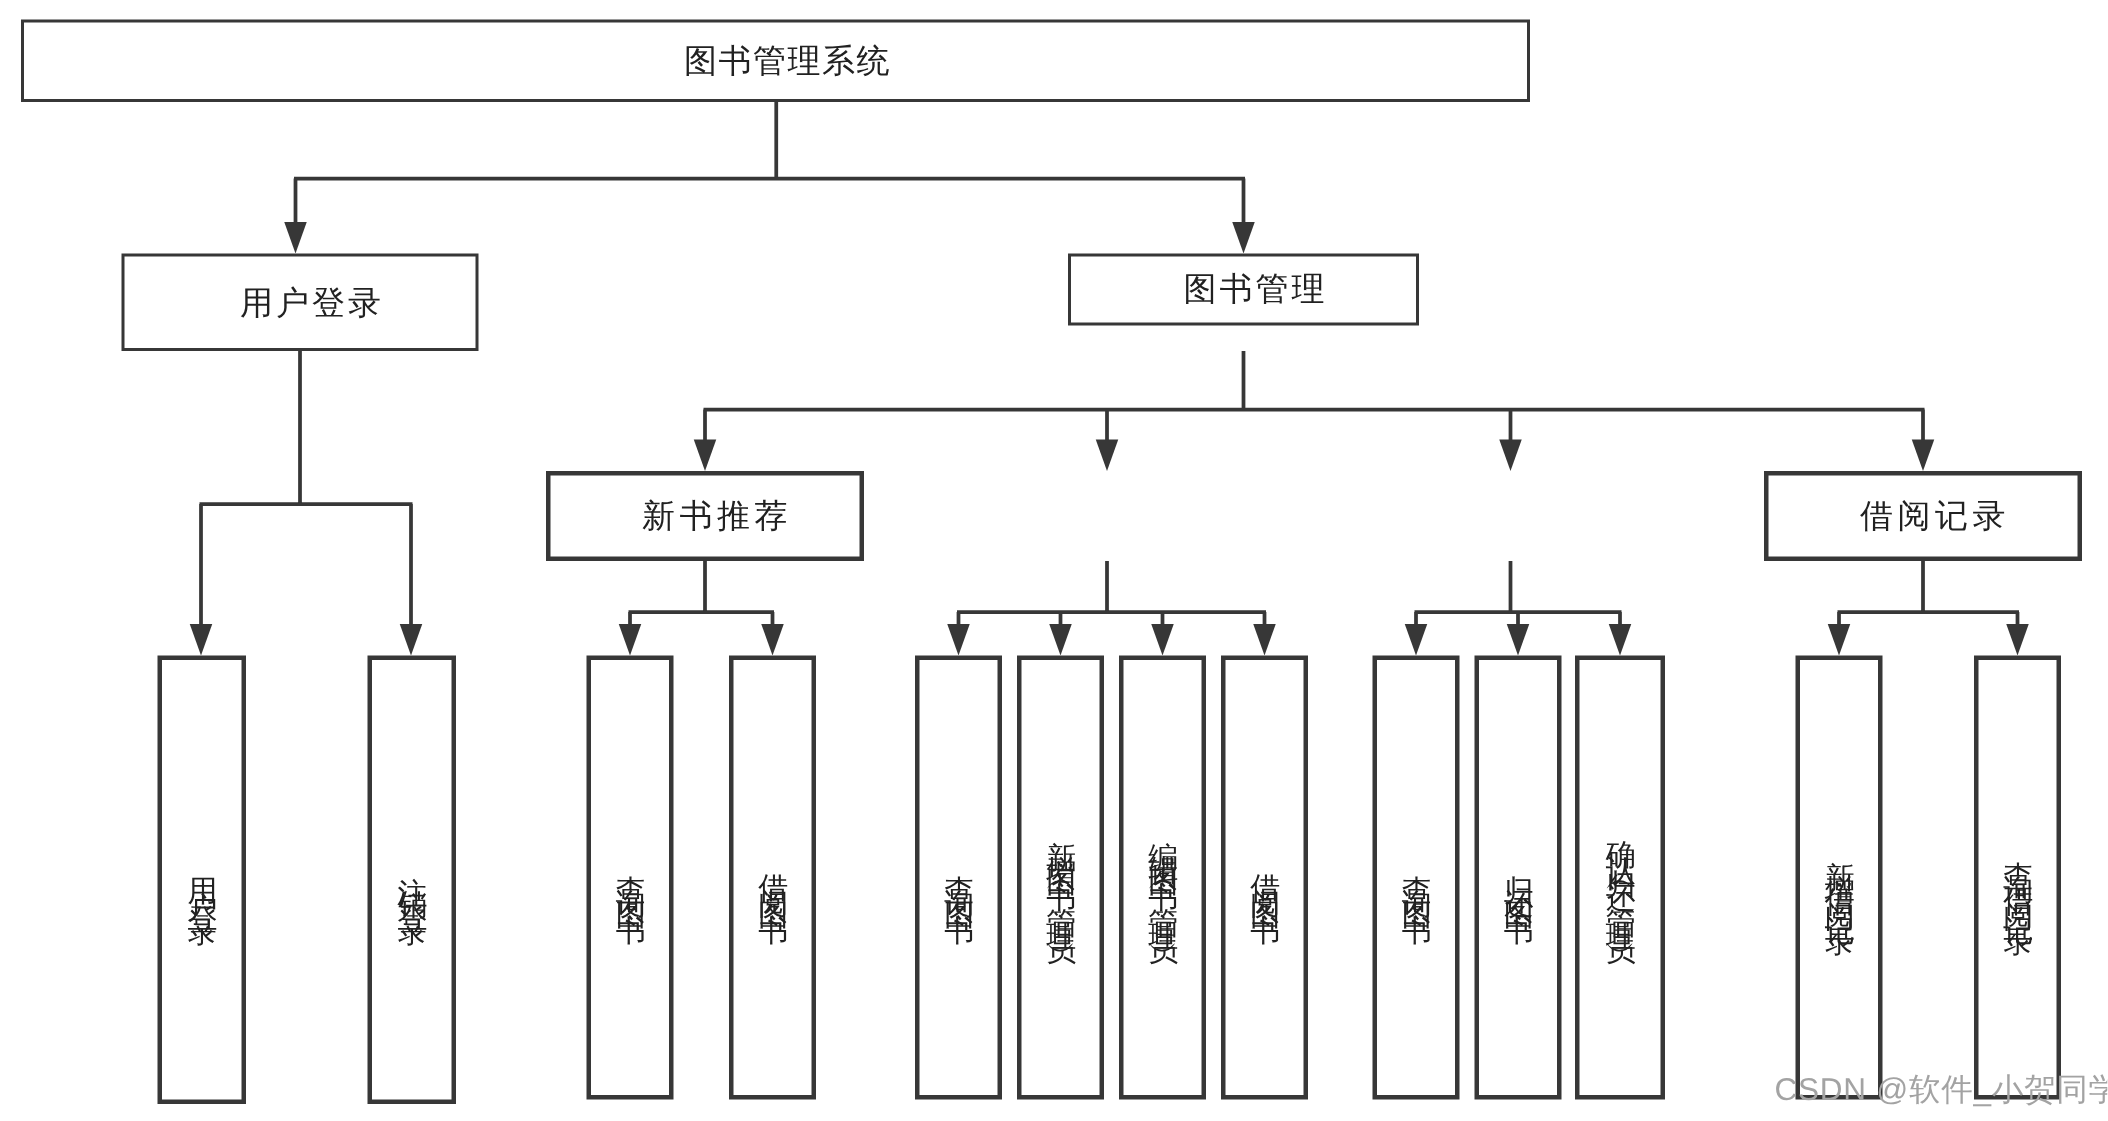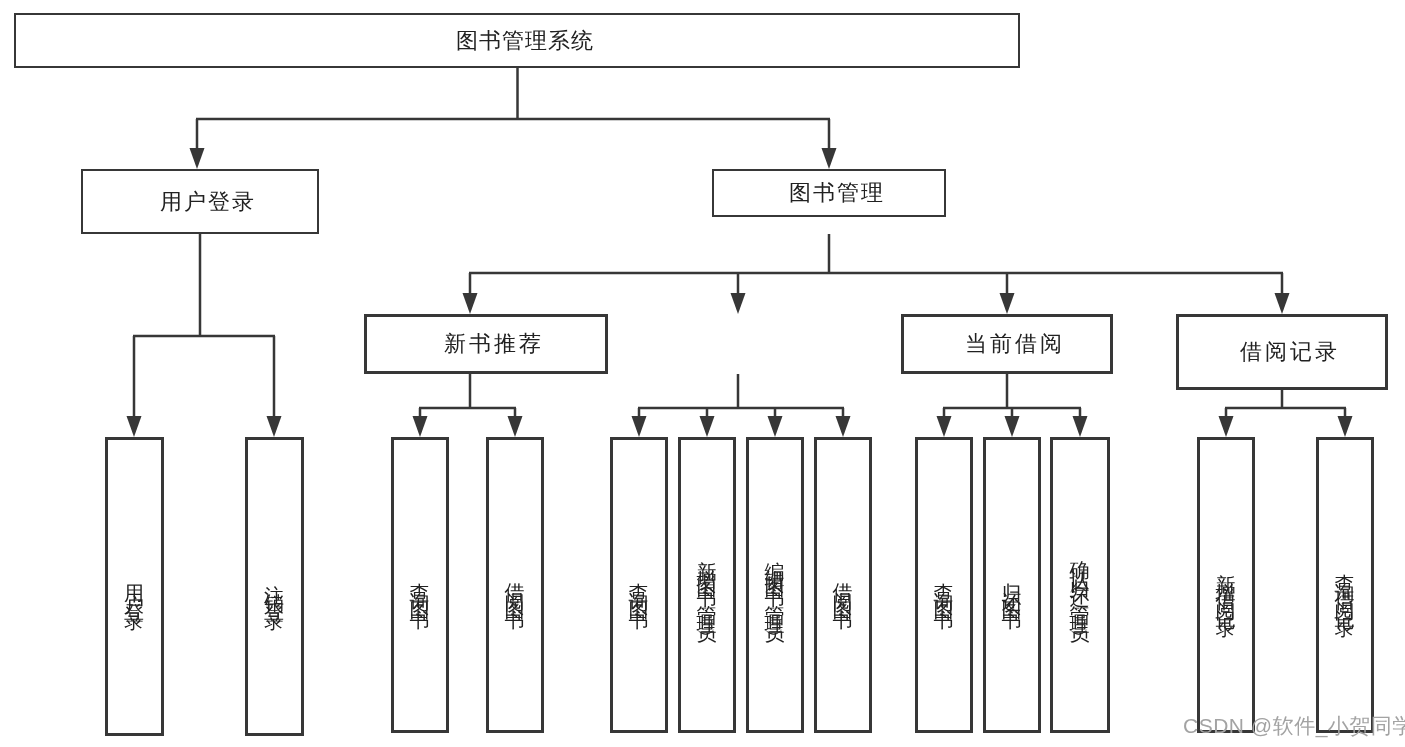--- a/index.html
+++ b/index.html
@@ -133,27 +133,24 @@
     <span class="label">图书管理系统</span>
   </div>
 
   <div class="node node-h" style="left:81px; top:169px; width:238px; height:65px;">
     <span class="label">用户登录</span>
   </div>
   <div class="node node-h" style="left:712px; top:169px; width:234px; height:48px;">
     <span class="label">图书管理</span>
   </div>
 
-  <div class="node node-h node-l3" style="left:364px; top:314px; width:244px; height:60px;">
+  <div class="node node-h node-l3" style="left:364px; top:314px; width:212px; height:60px;">
     <span class="label">新书推荐</span>
   </div>
-  <div class="node node-h node-l3" style="left:901px; top:314px; width:212px; height:60px;">
-    <span class="label">当前借阅</span>
-  </div>
-  <div class="node node-h node-l3" style="left:1176px; top:314px; width:212px; height:76px;align-items:center;">
+  <div class="node node-h node-l3" style="left:1176px; top:314px; width:212px; height:60px;align-items:center;">
     <span class="label">借阅记录</span>
   </div>
 
   <div class="node node-v" style="left:105px; top:437px; width:59px; height:299px;">
     <span class="vtext">用户登录</span>
   </div>
   <div class="node node-v" style="left:245px; top:437px; width:59px; height:299px;">
     <span class="vtext">注销登录</span>
   </div>
 

